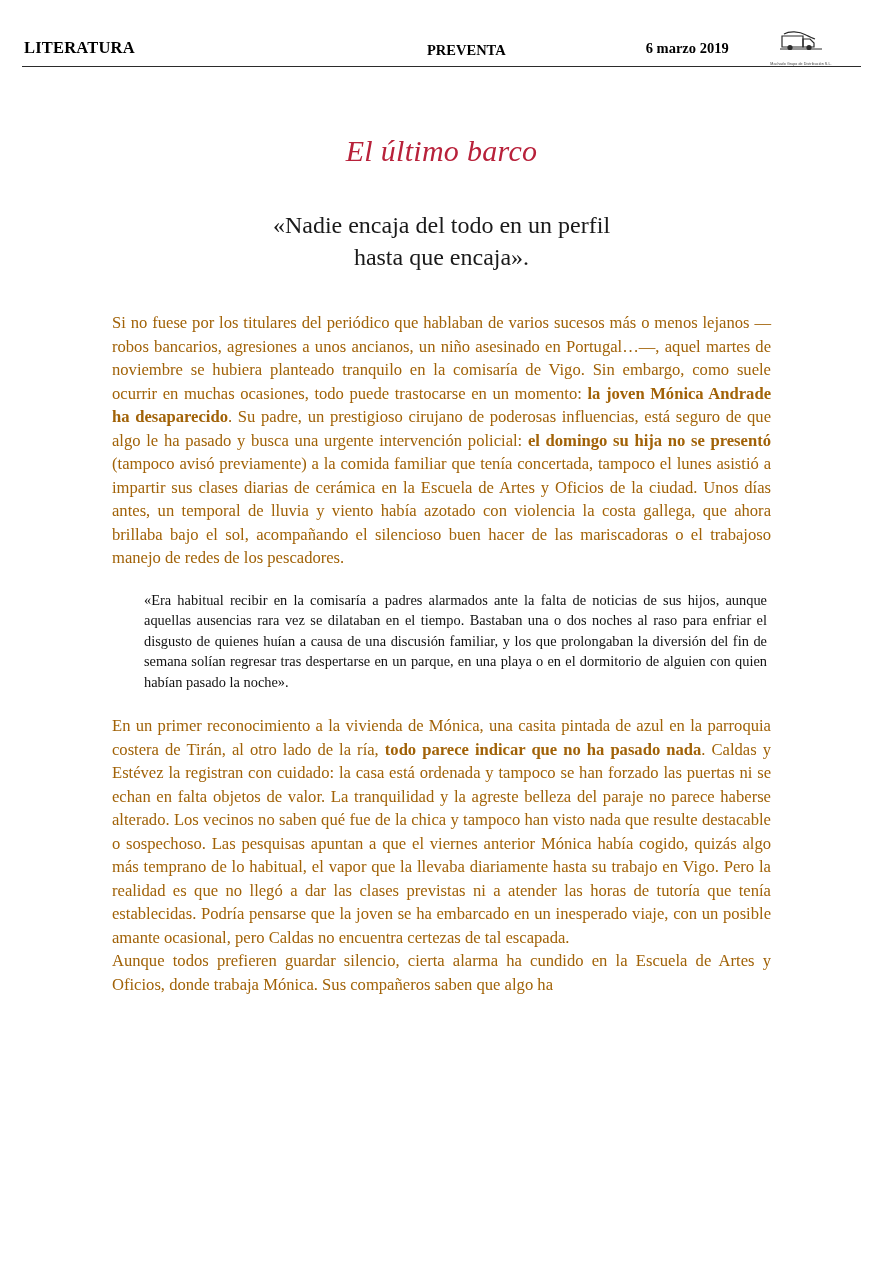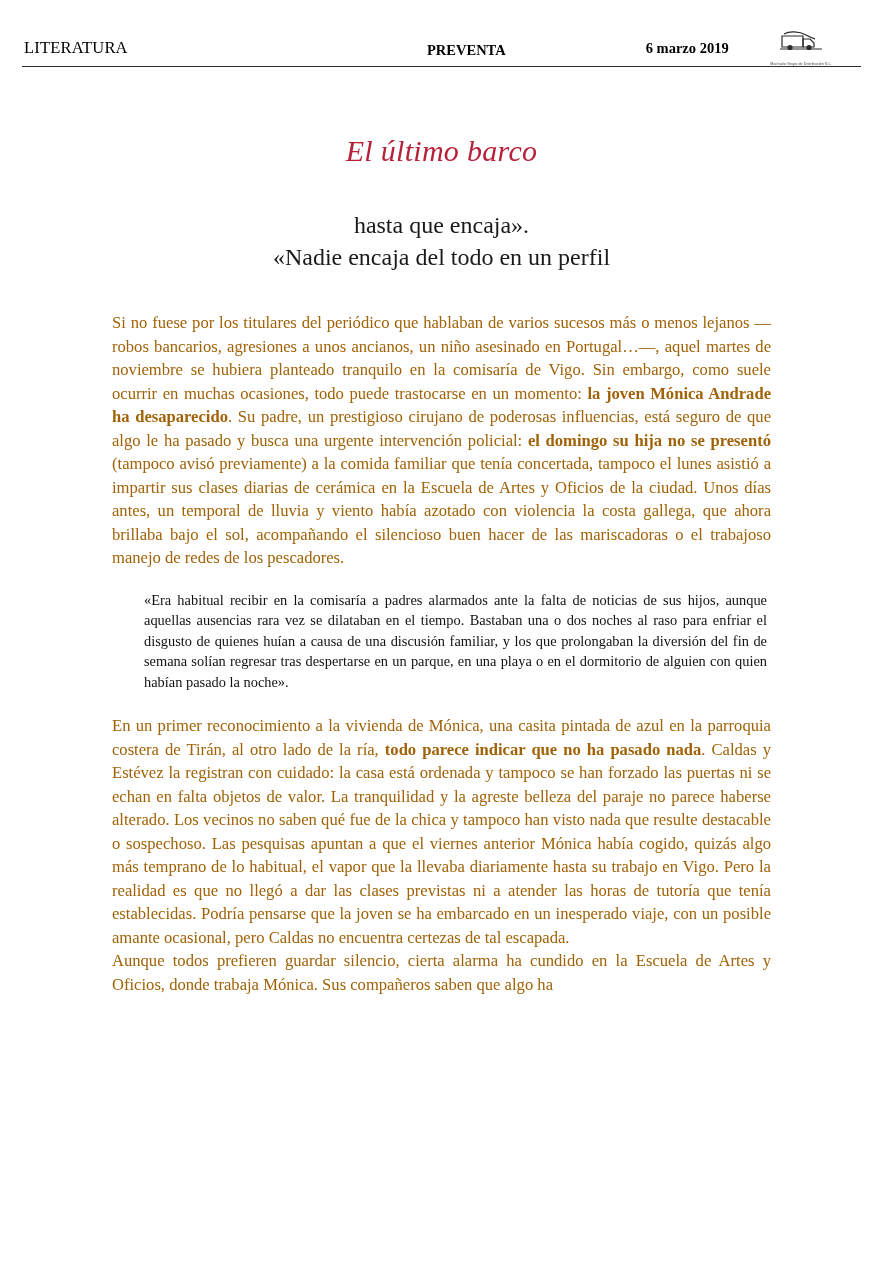--- a/index.html
+++ b/index.html
@@ -29,21 +29,21 @@
     height: 46px;
   }
   .header-row {
     display: flex;
     align-items: flex-start;
     justify-content: space-between;
     height: 34px;
   }
   .hdr-left {
     font-family: "Liberation Serif", serif;
-    font-weight: normal;
+    font-weight: bold;
     font-size: 16.5px;
     letter-spacing: 0.2px;
     padding-left: 2px;
     padding-top: 10px;
     width: 330px;
   }
   .hdr-center {
     font-family: "Liberation Serif", serif;
     font-weight: bold;
     font-size: 14.5px;
@@ -200,22 +200,22 @@
         </span>
       </div>
     </div>
     <div class="header-rule"></div>
   </div>
 
 
   <div class="title">El último barco</div>
 
   <div class="quote">
+    <div>«Nadie encaja del todo en un perfil</div>
     <div>hasta que encaja».</div>
-    <div>«Nadie encaja del todo en un perfil</div>
   </div>
 
   <div class="content">
 
     <p class="body"><span>Si no fuese por los titulares del periódico que hablaban de varios sucesos más o menos lejanos —robos bancarios, agresiones a unos ancianos, un niño asesinado en Portugal…—, aquel martes de noviembre se hubiera planteado tranquilo en la comisaría de Vigo. Sin embargo, como suele ocurrir en muchas ocasiones, todo puede trastocarse en un momento: </span><b>la joven Mónica Andrade ha desaparecido</b><span>. Su padre, un prestigioso cirujano de poderosas influencias, está seguro de que algo le ha pasado y busca una urgente intervención policial: </span><b>el domingo su hija no se presentó</b><span> (tampoco avisó previamente) a la comida familiar que tenía concertada, tampoco el lunes asistió a impartir sus clases diarias de cerámica en la Escuela de Artes y Oficios de la ciudad. Unos días antes, un temporal de lluvia y viento había azotado con violencia la costa gallega, que ahora brillaba bajo el sol, acompañando el silencioso buen hacer de las mariscadoras o el trabajoso manejo de redes de los pescadores.</span></p>
 
     <div class="blockquote">
       <p>«Era habitual recibir en la comisaría a padres alarmados ante la falta de noticias de sus hijos, aunque aquellas ausencias rara vez se dilataban en el tiempo. Bastaban una o dos noches al raso para enfriar el disgusto de quienes huían a causa de una discusión familiar, y los que prolongaban la diversión del fin de semana solían regresar tras despertarse en un parque, en una playa o en el dormitorio de alguien con quien habían pasado la noche».</p>
     </div>
 

